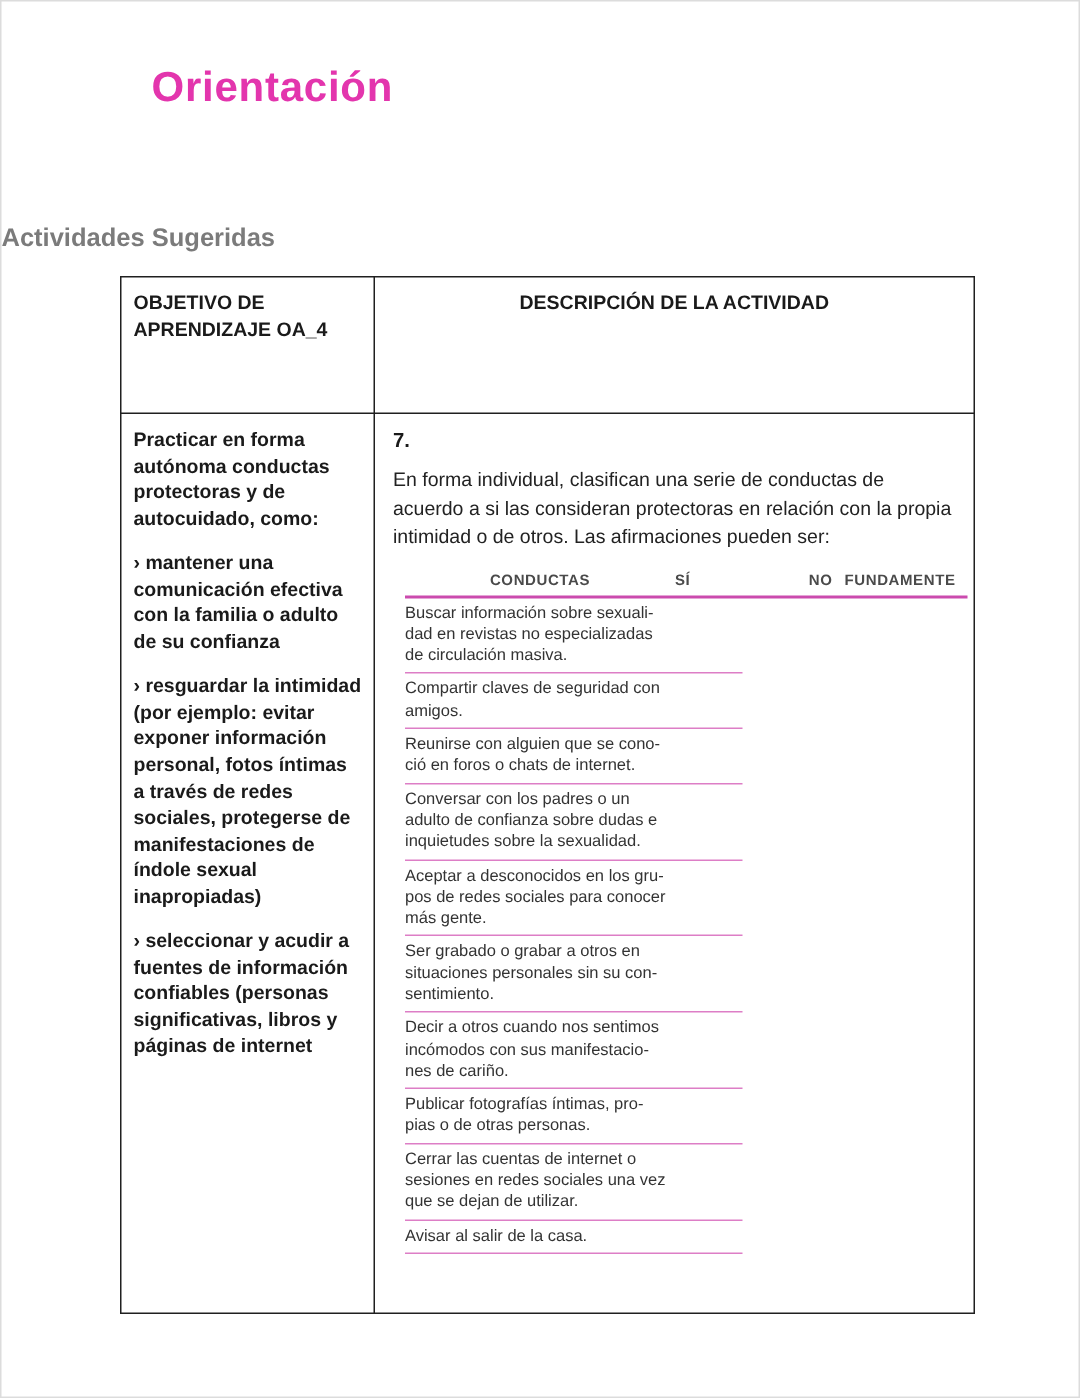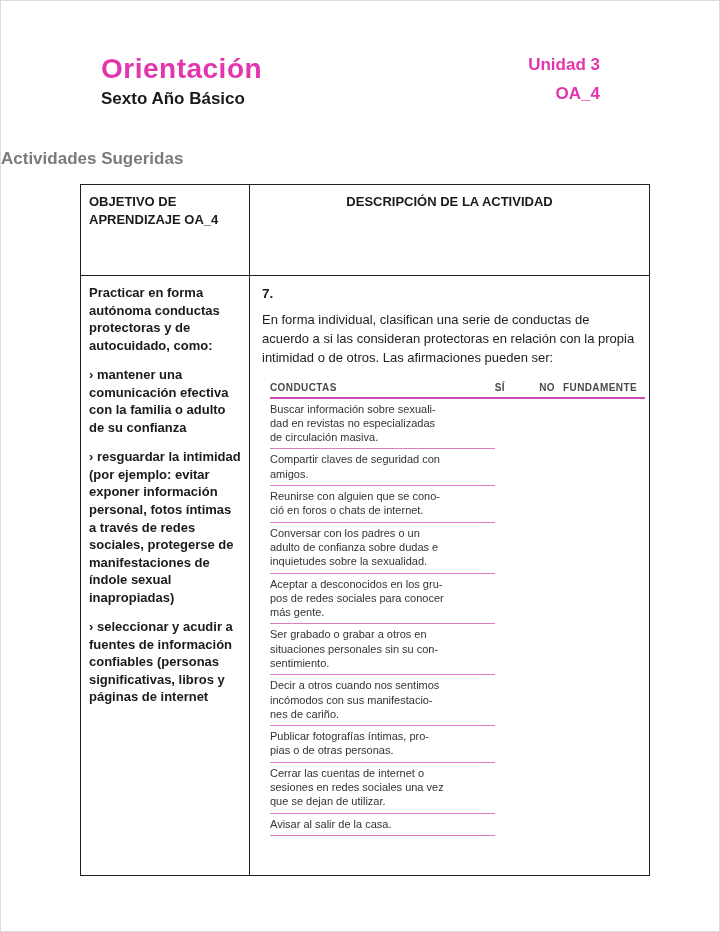--- a/index.html
+++ b/index.html
@@ -114,46 +114,41 @@
   }
   .ws-head {
     display: flex;
     font-size: 10px;
     font-weight: bold;
     color: #4a4a4a;
     letter-spacing: 0.4px;
     padding-bottom: 4px;
     border-bottom: 2px solid var(--ws-line-strong);
   }
-  .h-conductas { width: 180px; }
-  .h-si   { width: 55px; text-align: right; }
+  .h-conductas { width: 180px; text-align: center; }
+  .h-si   { width: 55px; text-align: left; }
   .h-no   { width: 50px; text-align: right; }
   .h-fund { width: 90px; text-align: center; }
 
   .ws-row {
     font-size: 11px;
     color: #333333;
     line-height: 1.3;
     padding: 3px 0 4px 0;
     border-bottom: 1px solid var(--ws-line);
     white-space: pre-line;
     max-width: 225px;
   }
 </style>
 </head>
 <body>
 
 <div class="doc-header">
   <div>
     <div class="subject">Orientación</div>
-    <div class="grade">Sexto Año Básico</div>
-  </div>
-  <div class="head-right">
-    <div class="unit">Unidad 3</div>
-    <div class="oa">OA_4</div>
   </div>
 </div>
 
 <h1 class="page-title">Actividades Sugeridas</h1>
 
 <table class="main-table">
   <tbody>
     <tr class="th-row">
       <td class="col-obj">OBJETIVO DE APRENDIZAJE OA_4</td>
       <td class="th-activity">DESCRIPCIÓN DE LA ACTIVIDAD</td>

